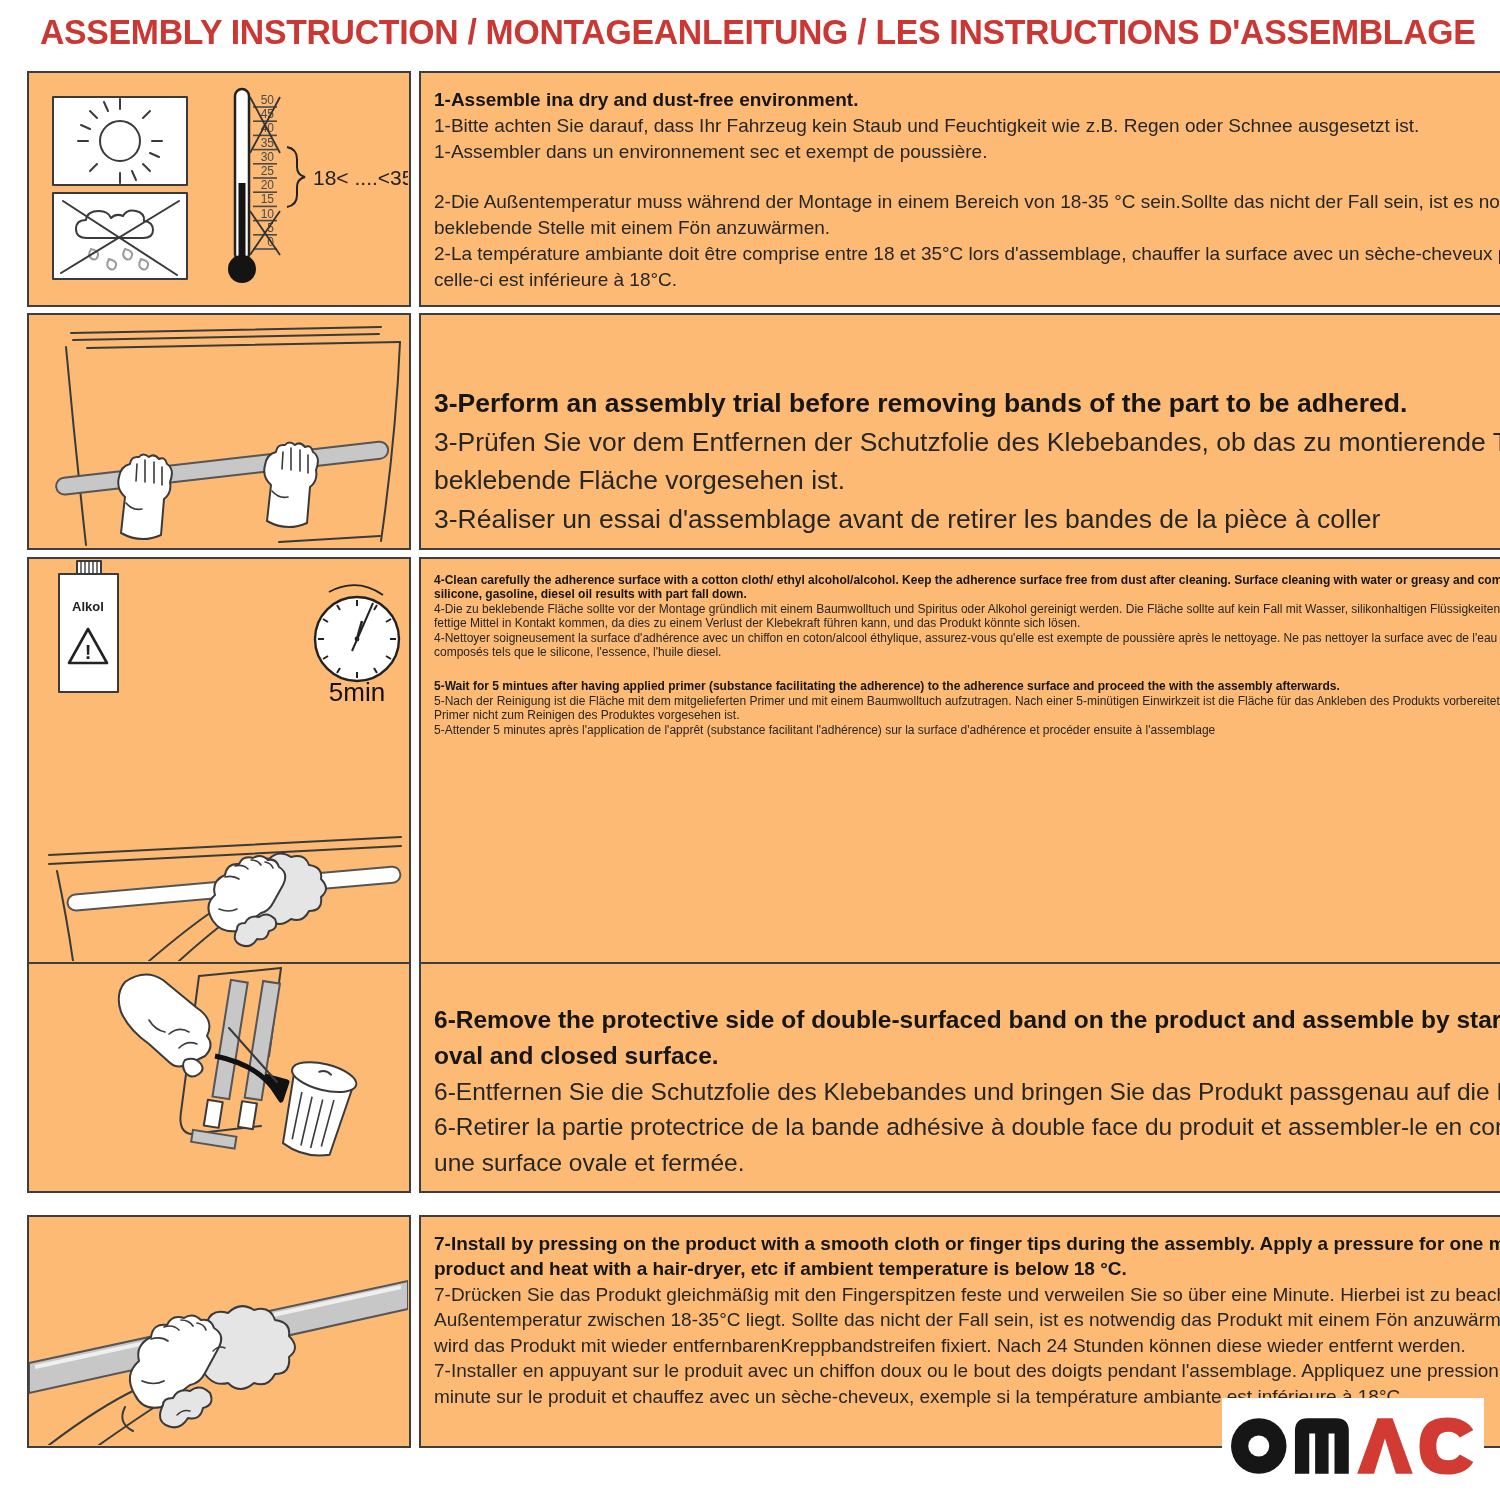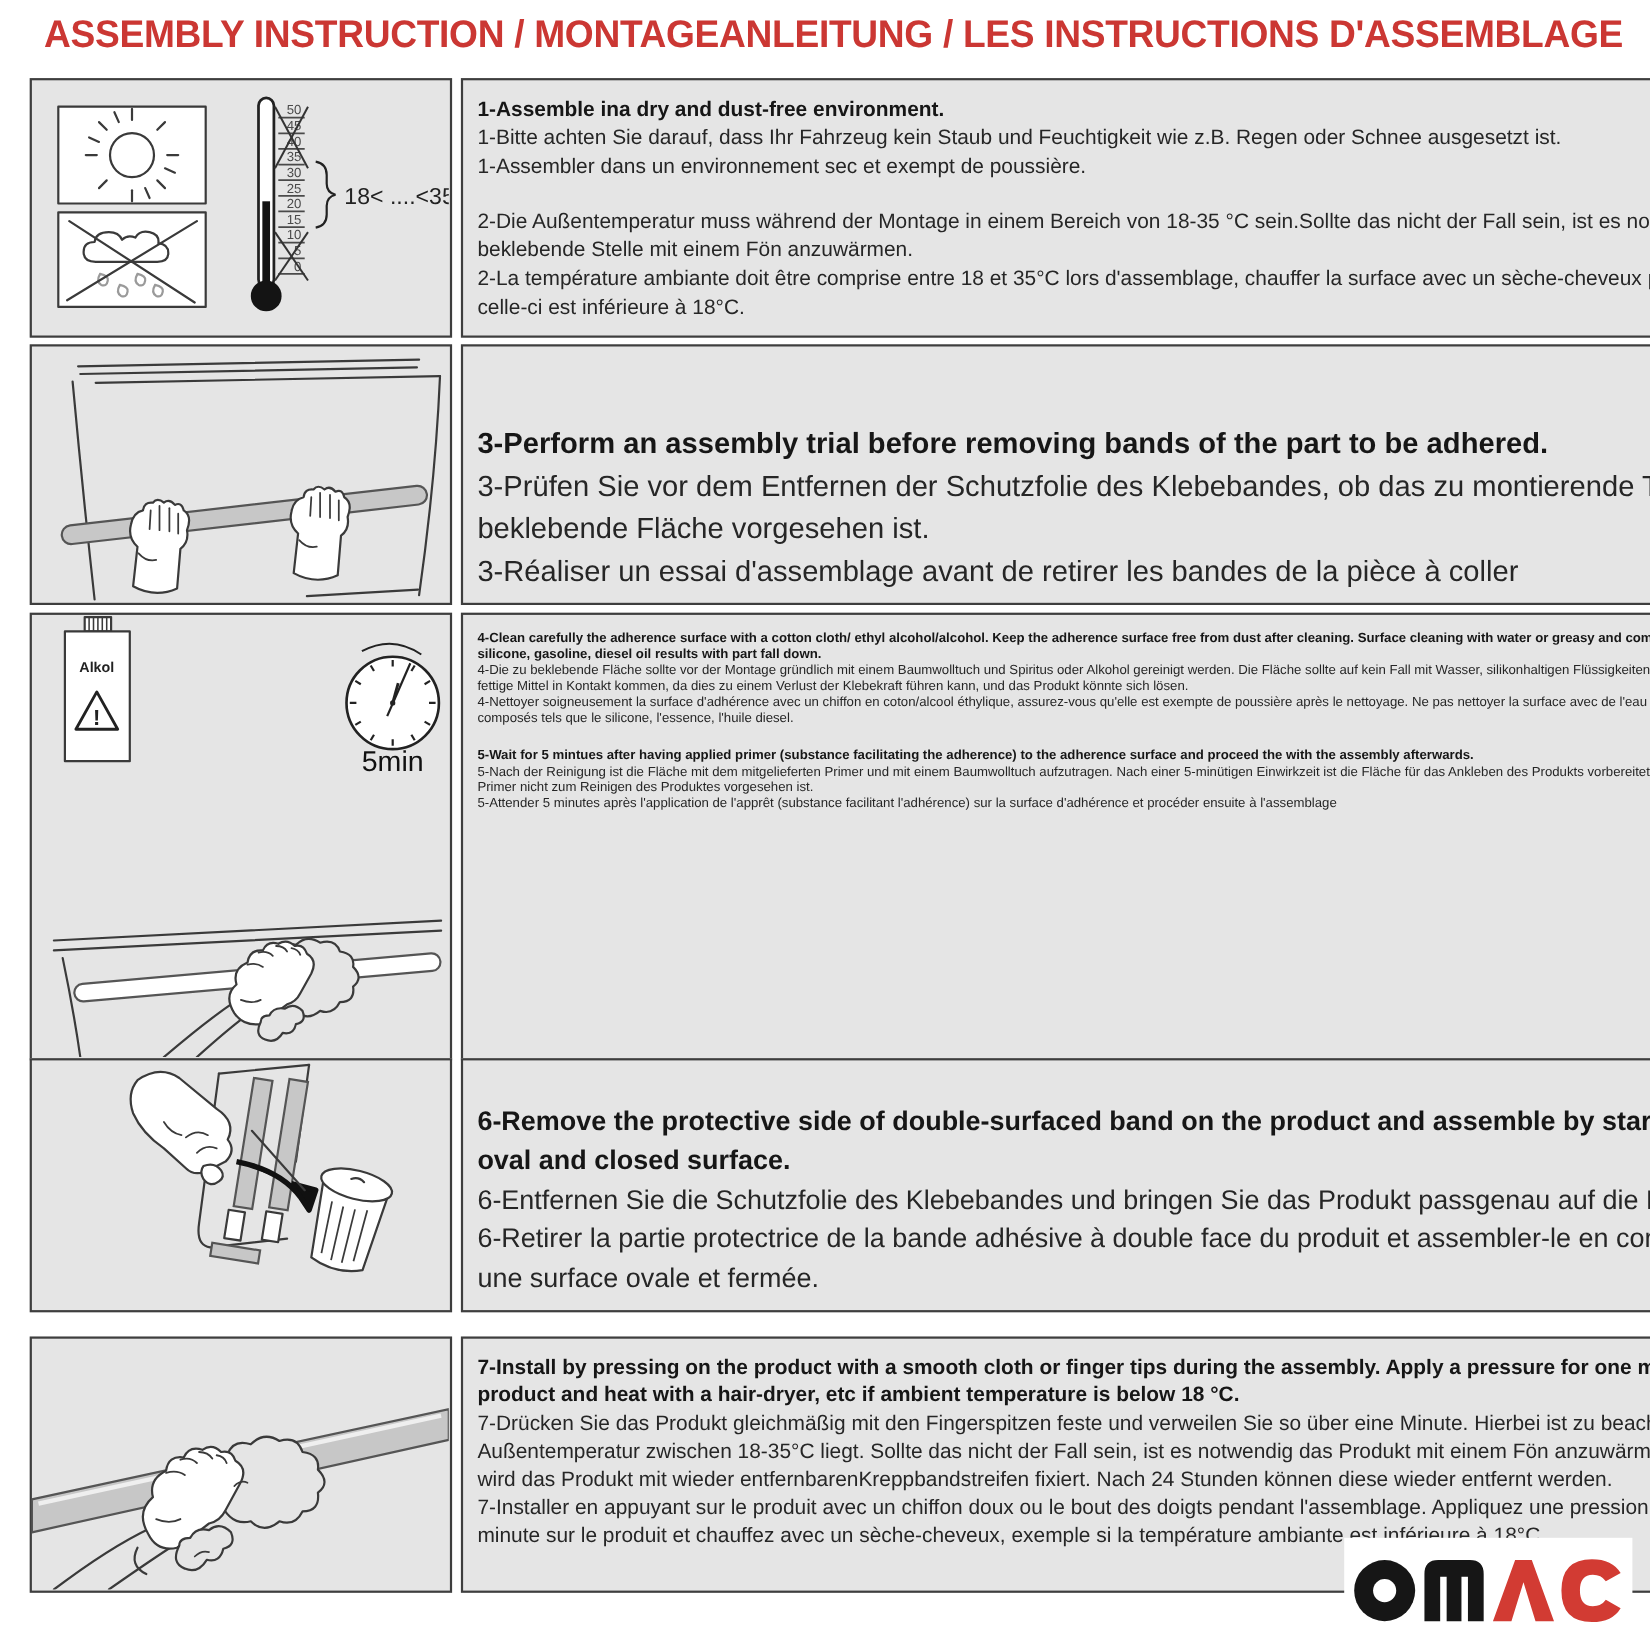--- a/index.html
+++ b/index.html
@@ -1,20 +1,20 @@
 <!DOCTYPE html>
 <html><head>
 <meta charset="utf-8">
 <style>
   html,body{margin:0;padding:0;background:#fff;width:1500px;height:1500px;overflow:hidden;
     font-family:"Liberation Sans",sans-serif;color:#222;}
   .page{position:absolute;left:0;top:0;width:1500px;height:1500px;background:#fff;}
   .title{position:absolute;left:40px;top:12px;font-size:35px;font-weight:bold;color:#cb3733;
     white-space:nowrap;transform:scaleX(.965);transform-origin:left center;letter-spacing:-.3px;}
-  .box{position:absolute;background:#e5e5e5;border:2.5px solid #3e3e3e;box-sizing:border-box;}
+  .box{position:absolute;background:#fdba74;border:2.5px solid #3e3e3e;box-sizing:border-box;}
   .figbox{left:27px;width:384px;}
   .textbox{left:419px;width:1260px;display:flex;flex-direction:column;padding:14px 16px 10px 13px;}
   .textbox.center{justify-content:flex-end;}
   .r1{top:71px;height:236px}.r2{top:313px;height:237px}.r3{top:557px;height:407px}
   .r4{top:962px;height:231px}.r5{top:1215px;height:233px}
   .para-group{margin:0 0 24px 0;}
   .para-group:last-child{margin-bottom:0;}
   .line{margin:0;color:#262626;}
   .line.bold{font-weight:bold;color:#161616;}
   .t-sm .line{font-size:19px;line-height:1.37;}

